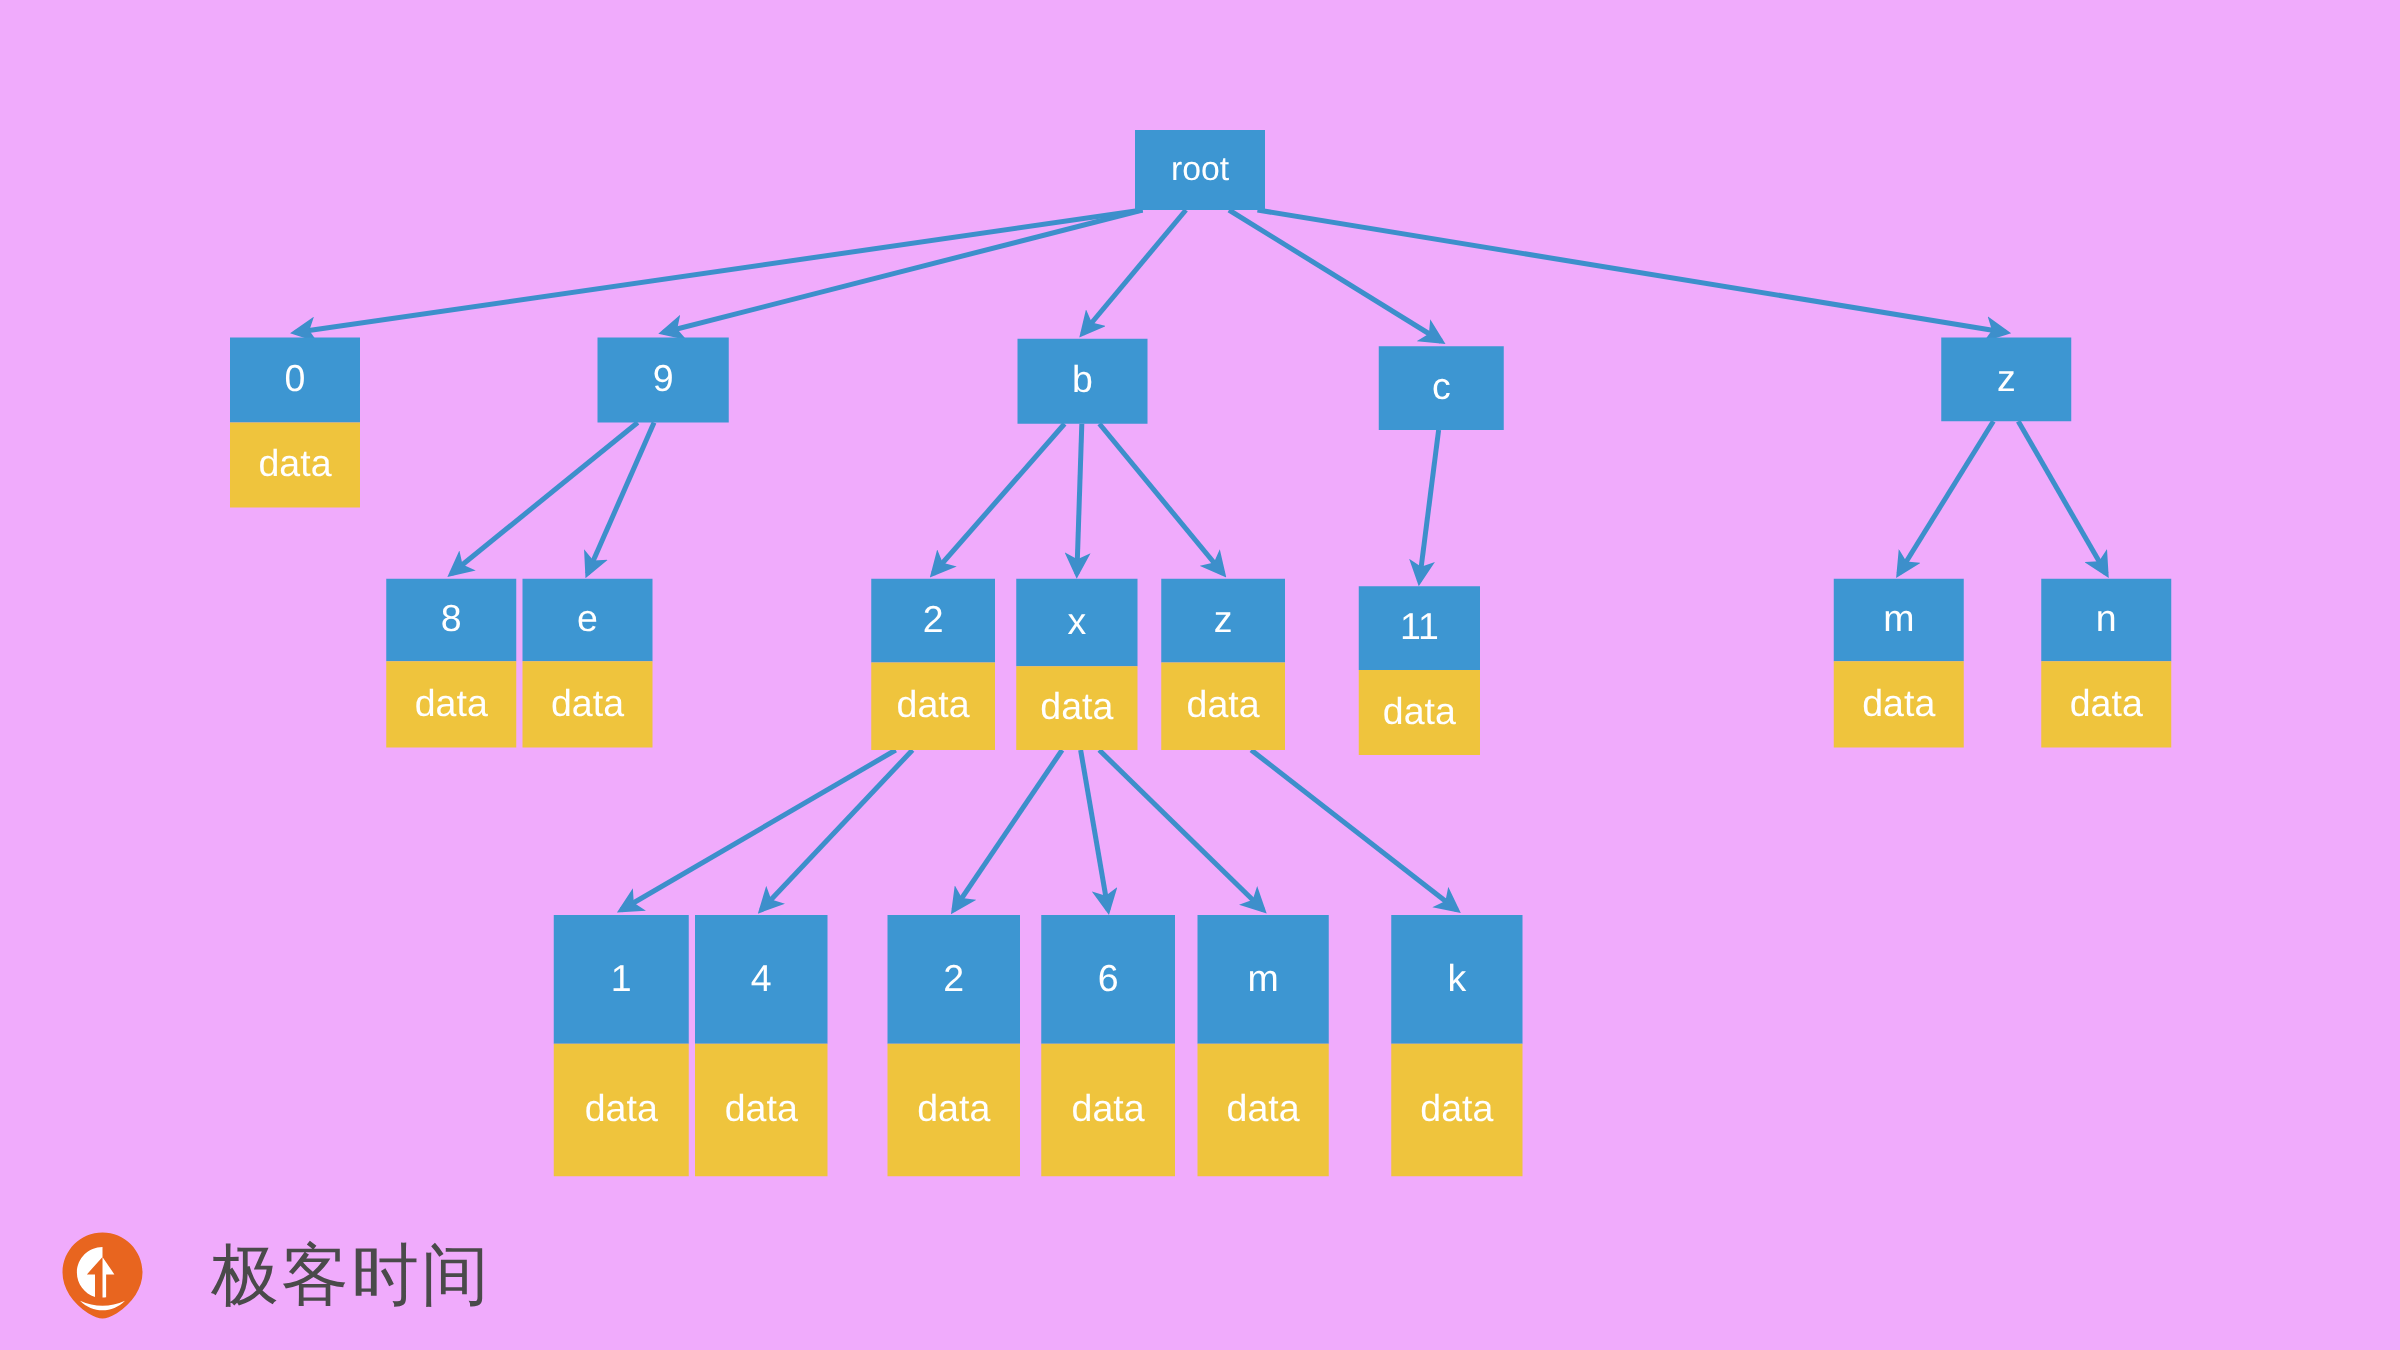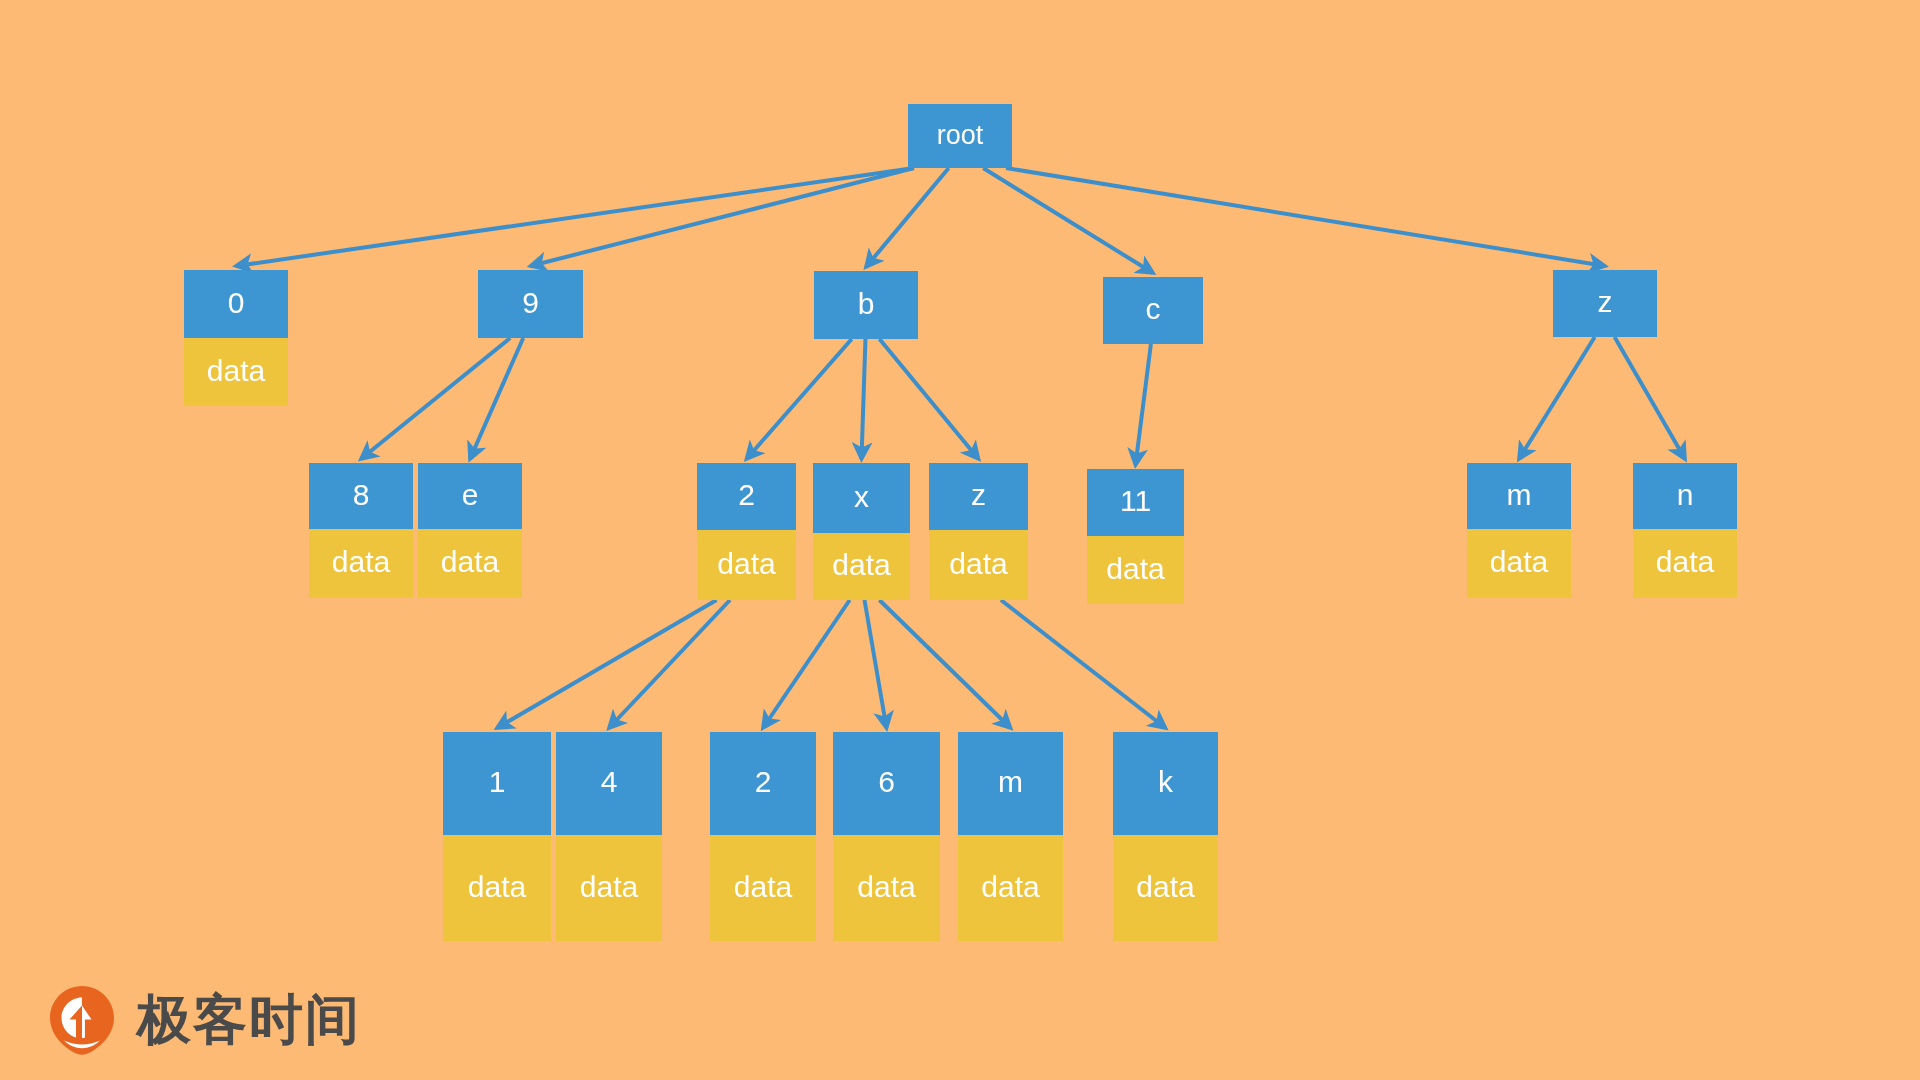--- a/index.html
+++ b/index.html
@@ -10,21 +10,21 @@
   body {
     width: 1920px;
     height: 1080px;
     font-family: "Liberation Sans", sans-serif;
     overflow: hidden;
   }
   #diagram-root {
     position: relative;
     width: 1920px;
     height: 1080px;
-    background: #fdba74;
+    background: #f0abfc;
   }
   svg#trie-svg {
     position: absolute;
     left: 0;
     top: 0;
     width: 1920px;
     height: 1080px;
     display: block;
   }
   .node-key-text,
@@ -49,25 +49,26 @@
     gap: 18px;
   }
   #brand-logo .logo-mark {
     width: 74px;
     height: 74px;
     position: relative;
   }
   #brand-logo .logo-text {
     font-family: "DejaVu Sans", sans-serif;
     font-size: 54px;
-    font-weight: 700;
+    font-weight: 400;
     color: #4a4a4a;
     letter-spacing: 2px;
     line-height: 1;
     white-space: nowrap;
+    margin-left: 32px;
   }
 </style>
 </head>
 <body>
 
 <div id="diagram-root">
 
   <svg id="trie-svg" viewBox="0 0 1920 1080">
     <defs>
       <marker id="arrowhead" markerWidth="5.2" markerHeight="5.2" refX="4.2" refY="2.6" orient="auto" markerUnits="strokeWidth">

